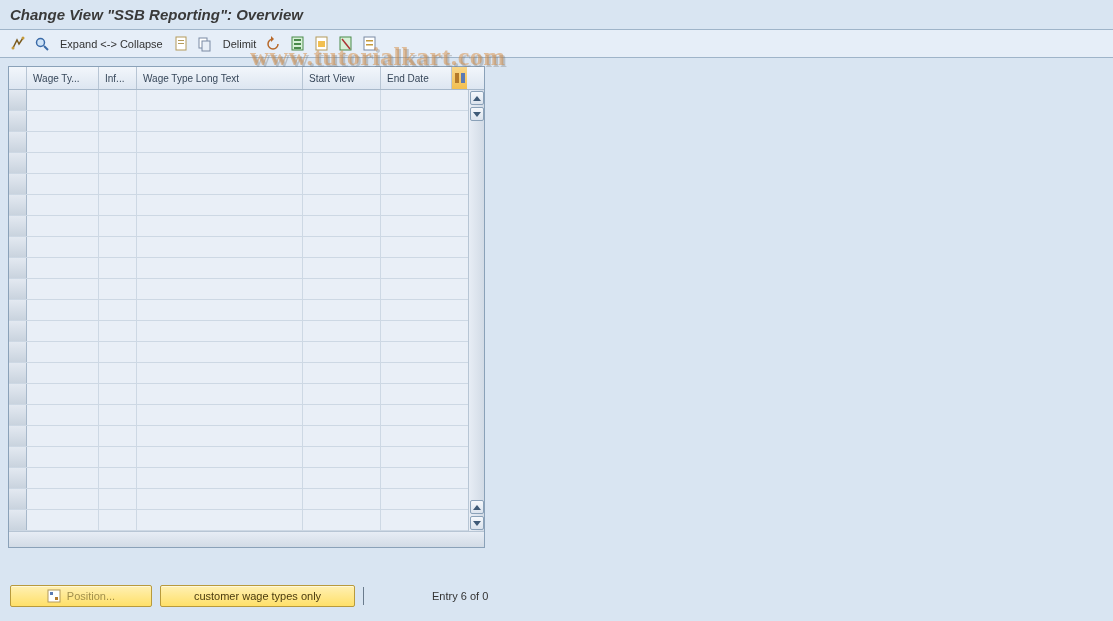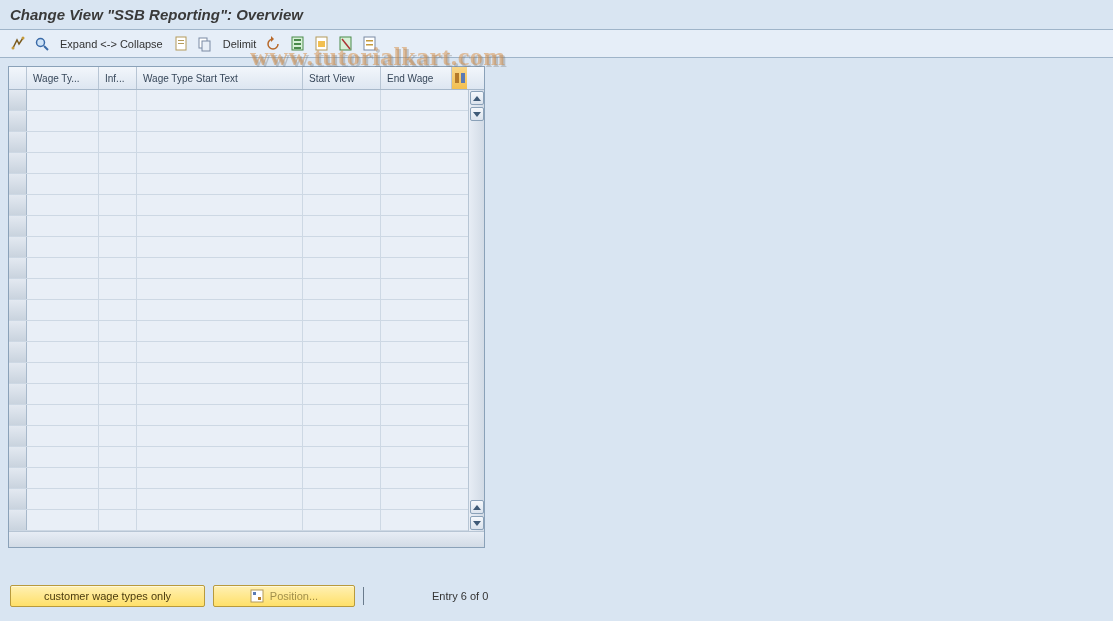--- a/index.html
+++ b/index.html
@@ -250,23 +250,23 @@
       </svg>
   </span>
 </div>
 
 <div class="content">
   <div class="table-container">
     <div class="table-head">
       <div class="th rowsel"></div>
       <div class="th" style="width:72px">Wage Ty...</div>
       <div class="th" style="width:38px">Inf...</div>
-      <div class="th" style="width:166px">Wage Type Start Text</div>
+      <div class="th" style="width:166px">Wage Type Long Text</div>
       <div class="th" style="width:78px">Start View</div>
-      <div class="th" style="width:70px;border-right:none">End Wage</div>
+      <div class="th" style="width:70px;border-right:none">End Date</div>
       <div class="config-btn">
         <svg width="12" height="12" viewBox="0 0 12 12">
             <rect x="1" y="1" width="4" height="10" fill="#b47a2a"></rect>
             <rect x="7" y="1" width="4" height="10" fill="#5a7ab4"></rect>
           </svg>
       </div>
     </div>
     <div class="body-wrap">
       <div class="table-body" id="table-body">
           <div class="tr">
@@ -452,31 +452,31 @@
         <div class="arrow">
             <div class="tri-down"></div>
           </div>
       </div>
     </div>
     <div class="hscroll"></div>
   </div>
 </div>
 
 <div class="foot-area">
-  <div class="yellow-btn big">
-    <span>customer wage types only</span>
-  </div>
   <div class="yellow-btn small">
     <svg width="14" height="14" viewBox="0 0 14 14">
         <rect x="1" y="1" width="12" height="12" fill="#fff" stroke="#b49a5a"></rect>
         <rect x="3" y="3" width="3" height="3" fill="#5a7ab4"></rect>
         <rect x="8" y="8" width="3" height="3" fill="#b47a2a"></rect>
       </svg>
     <span class="lbl">Position...</span>
   </div>
+  <div class="yellow-btn big">
+    <span>customer wage types only</span>
+  </div>
   <div class="sep-v"></div>
   <div class="entry-status">Entry 6 of 0</div>
 </div>
 
 <div class="watermark">
   <span class="shadow">www.tutorialkart.com</span>
   <span>www.tutorialkart.com</span>
 </div>
 
 </body></html>

